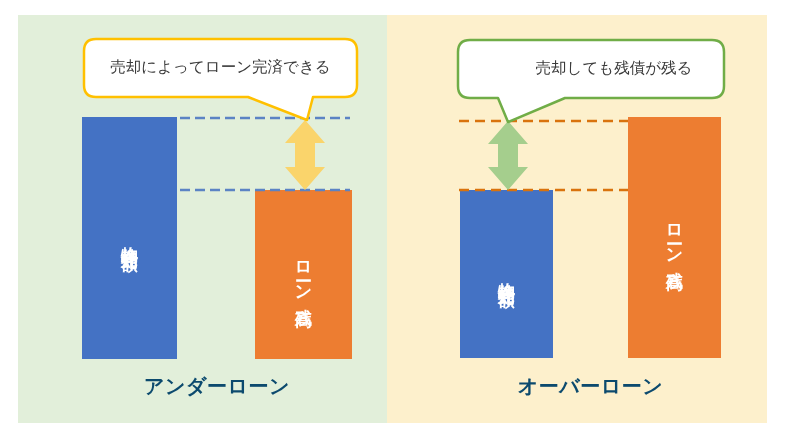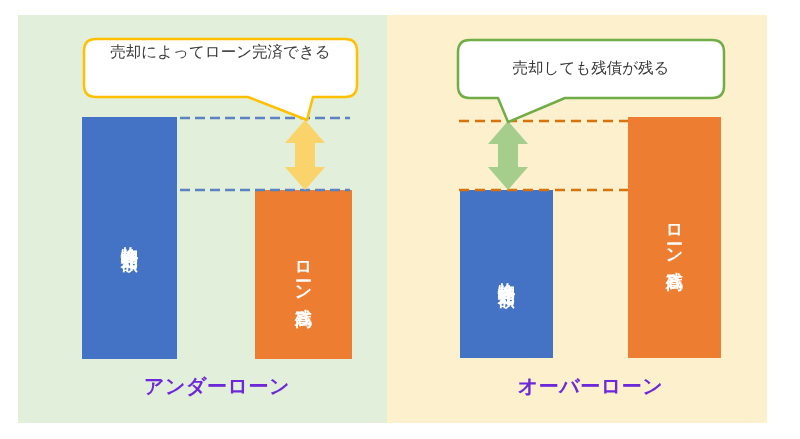--- a/index.html
+++ b/index.html
@@ -22,34 +22,34 @@
   
   #bar-under-property{left:64px;top:102px;width:95px;height:242px;}
   #bar-under-loan{left:237px;top:175px;width:97px;height:169px;}
   
   #bar-over-property{left:73px;top:175px;width:93px;height:168px;}
   #bar-over-loan{left:241px;top:102px;width:93px;height:241px;}
 
   .panel-title{
     position:absolute;top:356px;height:30px;
     display:flex;align-items:center;justify-content:center;
-    color:#6d28d9;font-weight:bold;font-size:20px;letter-spacing:0.5px;
+    color:#0c4a6e;font-weight:bold;font-size:20px;letter-spacing:0.5px;
   }
   #title-under{left:64px;width:270px;}
   #title-over{left:73px;width:261px;text-align:center;}
 
   #overlay{position:absolute;left:0;top:0;width:800px;height:439px;z-index:5;pointer-events:none;}
 
   .callout-text{
     position:absolute;z-index:6;
     display:flex;align-items:center;justify-content:center;
     color:#3a3a3a;font-size:15.5px;line-height:1.2;text-align:center;
   }
-  #callout-text-under{left:84px;top:24px;width:273px;height:56px;}
-  #callout-text-over{left:458px;top:40px;width:266px;height:56px;}
+  #callout-text-under{left:84px;top:39px;width:273px;height:56px;}
+  #callout-text-over{left:458px;top:40px;width:266px;height:56px;padding-left:23px;}
 </style>
 </head>
 <body>
 
 <div id="canvas">
 
   <div class="panel" id="panel-under">
     <div class="bar bar-blue" id="bar-under-property">
       <span class="bar-label">物件売却額</span>
     </div>

